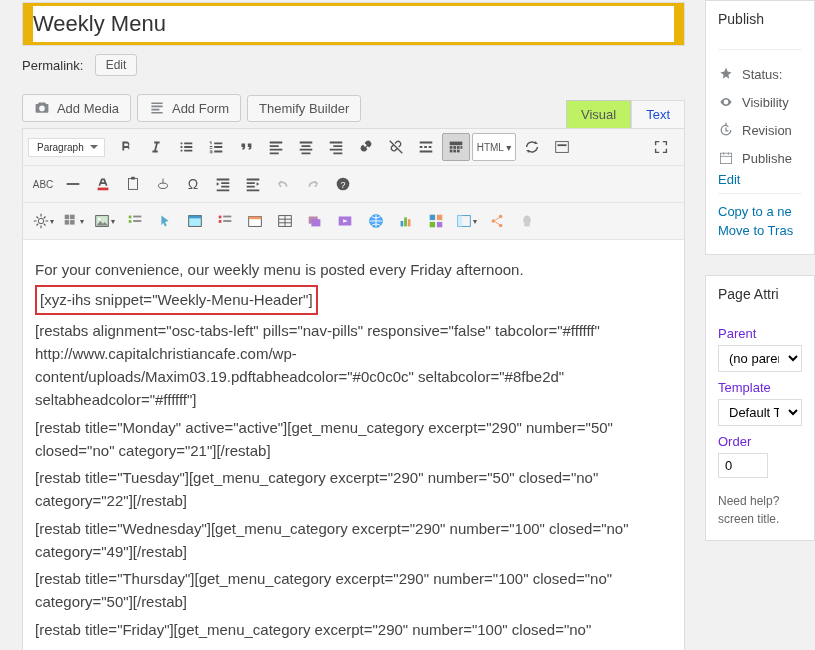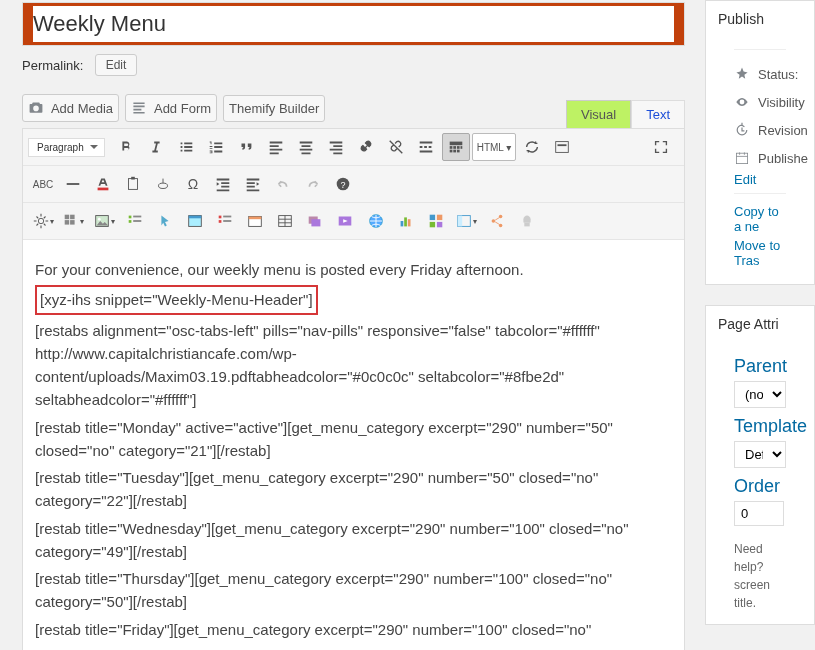--- a/index.html
+++ b/index.html
@@ -1,31 +1,31 @@
 <!DOCTYPE html>
 <html><head>
 <meta charset="utf-8">
 <style>
 * { box-sizing: border-box; margin: 0; padding: 0; }
 body { font-family: -apple-system, "Helvetica Neue", Arial, sans-serif; font-size: 13px; color: #333; background: #f1f1f1; overflow: hidden; }
 .wrap { display: flex; gap: 20px; padding: 0 0 0 22px; }
 .main { flex: 1; max-width: 690px; }
 .side { width: 110px; padding-top: 0; }
 
-.title-box { background: #c2410c; border: 1px solid #ddd; padding: 3px 10px; margin-top: 2px; }
+.title-box { background: #eab308; border: 1px solid #ddd; padding: 3px 10px; margin-top: 2px; }
 .title-box input { width: 100%; border: none; font-size: 22px; color: #333; outline: none; padding: 5px 0; }
 
 .permalink-row { font-size: 13px; color: #666; margin: 8px 0 18px; display:flex; align-items:center; }
 .permalink-row .pl-label { color: #333; margin-right: 4px; }
 .permalink-row a { color: #0073aa; text-decoration: none; }
 .permalink-row a strong { font-weight: 600; }
 .wp-btn { display: inline-block; background: #f7f7f7; border: 1px solid #ccc; border-radius: 3px; padding: 3px 10px; font-size: 12px; color: #555; cursor: pointer; }
 
 .media-row { display: flex; align-items: center; margin-bottom: 6px; }
-.media-row .wp-btn { padding: 5px 5px; font-size: 13px; margin-right: 6px; }
+.media-row .wp-btn { padding: 5px 11px; font-size: 13px; margin-right: 6px; }
 .icon16 { width: 16px; height: 16px; display: inline-block; vertical-align: -3px; margin-right: 4px; }
 .spacer { flex: 1; }
 
 .editor-tabs { display: flex; border-bottom: 0; }
 .editor-tab { border: 1px solid #ddd; border-bottom: none; background: #f7f7f7; padding: 6px 14px; font-size: 13px; color: #1d4ed8; cursor: pointer; }
 .editor-tab.active { background: #bef264; border-top: 1px solid #ccc; border-left: 1px solid #ccc; border-right: 1px solid #ccc; color: #555; }
 .tabs-wrap { display:flex; align-items:flex-end; }
 
 .tb-outer { border: 1px solid #ddd; background: #fff; }
 .tb-row { display: flex; align-items: center; padding: 3px 5px; border-bottom: 1px solid #e5e5e5; background: #f5f5f5; }
@@ -37,26 +37,26 @@
 .tb-btn svg { width: 18px; height: 18px; }
 .tb-right { margin-left: auto; }
 .tb-sep { width: 1px; }
 
 .editor-body { background: #fff; padding: 18px 12px 12px; font-size: 15px; line-height: 1.55; color: #444; min-height: 420px; }
 .shortcode-highlight { border: 2px solid #d63638; display: inline-block; padding: 1px 3px; }
 .editor-body p { margin-bottom: 4px; }
 
 .postbox { background: #fff; border: 1px solid #ddd; margin-bottom: 20px; }
 .postbox h2 { font-size: 14px; padding: 10px 12px; font-weight: 400; }
-.postbox .inside { padding: 6px 28px 12px; font-size: 13px; color: #555; }
+.postbox .inside { padding: 6px 12px 12px; font-size: 13px; color: #555; }
 .pub-row { display: flex; align-items: center; padding: 6px 0; gap: 8px; }
 .pub-row svg { width: 16px; height: 16px; color: #82878c; flex-shrink:0; }
 .side a { color: #0073aa; text-decoration: none; display: block; margin-bottom: 4px; }
 .side-move { color: #a00; }
-.side label { display: block; margin: 8px 0 4px; color: #0369a1; font-size: 18px; }
+.side label { display: block; margin: 8px 0 4px; color: #6d28d9; font-size: 13px; }
 .side select, .side input[type=text] { width: 100%; border: 1px solid #ddd; padding: 4px 6px; font-size: 13px; background: #fff; }
 .side-help { font-size: 12px; color: #666; margin-top: 14px; line-height: 1.5; }
 
 .hr-thin { border: none; border-top: 1px solid #eee; margin: 6px 0 10px; }
 </style>
 </head>
 <body>
 
 <div class="wrap">
   <div class="main">

